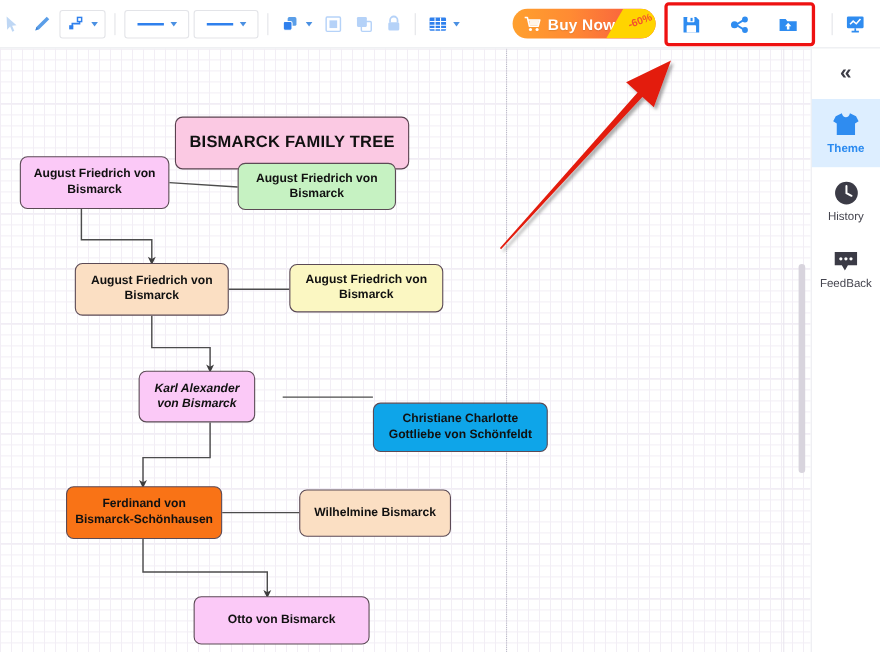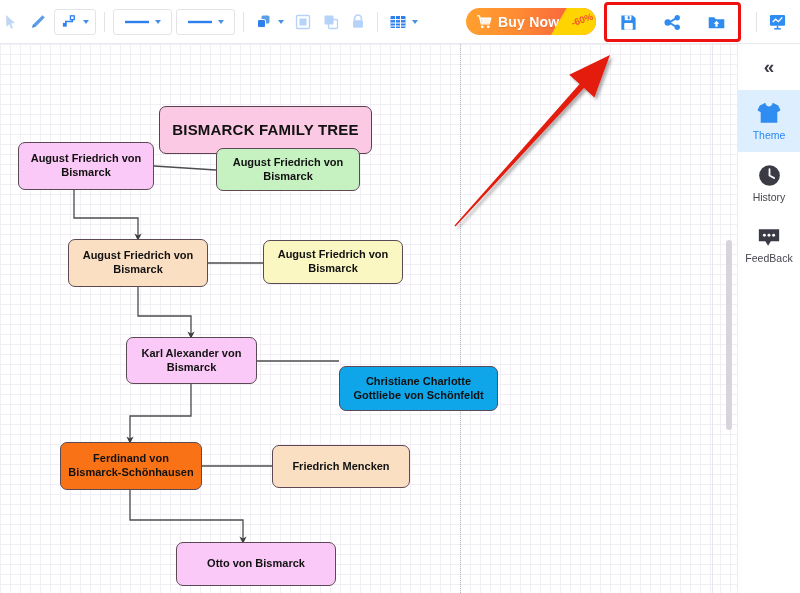--- a/index.html
+++ b/index.html
@@ -120,21 +120,21 @@
   #collapse-btn {
     height: 46px; display: flex; align-items: center; justify-content: center;
     color: #3c3c46; font-size: 16px; cursor: pointer;
   }
   .panel-item {
     height: 62px; display: flex; flex-direction: column;
     align-items: center; justify-content: center; gap: 4px; cursor: pointer;
   }
   .panel-item .pi-label { font-size: 10.5px; color: #45454f; }
   .panel-item.active { background: #ddeeff; }
-  .panel-item.active .pi-label { color: #2a8af0; }
+  .panel-item.active .pi-label { color: #2a8af0; font-weight: bold; }
 </style>
 </head>
 <body>
 
 <div id="app">
 
   <div id="toolbar">
 
     <div class="tb-item faded" style="margin-left:0px;">
       <svg class="ic" width="16" height="16" viewBox="0 0 16 16">
@@ -314,31 +314,31 @@
         </div>
         <div class="node" style="left: 216px; top: 104px; width: 144px; height: 43px; background: rgb(198, 242, 194);">
           <span>August Friedrich von Bismarck</span>
         </div>
         <div class="node" style="left: 68px; top: 195px; width: 140px; height: 48px; background: rgb(251, 223, 195);">
           <span>August Friedrich von Bismarck</span>
         </div>
         <div class="node" style="left: 263px; top: 196px; width: 140px; height: 44px; background: rgb(251, 247, 194);">
           <span>August Friedrich von Bismarck</span>
         </div>
-        <div class="node" style="left: 126px; top: 293px; width: 131px; height: 47px; background: rgb(251, 201, 247);">
+        <div class="node" style="left: 126px; top: 293px; width: 106px; height: 47px; background: rgb(251, 201, 247); font-style: italic;">
           <span>Karl Alexander von Bismarck</span>
         </div>
         <div class="node" style="left: 339px; top: 294px; width: 159px; height: 45px; background: #0ea5e9; margin-top: 28px;">
           <span>Christiane Charlotte Gottliebe von Schönfeldt</span>
         </div>
         <div class="node" style="left: 60px; top: 398px; width: 142px; height: 48px; background: #f97316;">
           <span>Ferdinand von Bismarck-Schönhausen</span>
         </div>
         <div class="node" style="left: 272px; top: 401px; width: 138px; height: 43px; background: rgb(251, 223, 195);">
-          <span>Friedrich Mencken</span>
+          <span>Wilhelmine Bismarck</span>
         </div>
         <div class="node" style="left: 176px; top: 498px; width: 160px; height: 44px; background: rgb(251, 201, 247);">
           <span>Otto von Bismarck</span>
         </div>
       </div>
 
     <div id="v-scroll"></div>
   </div>
 
   <svg id="annot" viewBox="0 0 800 593">

